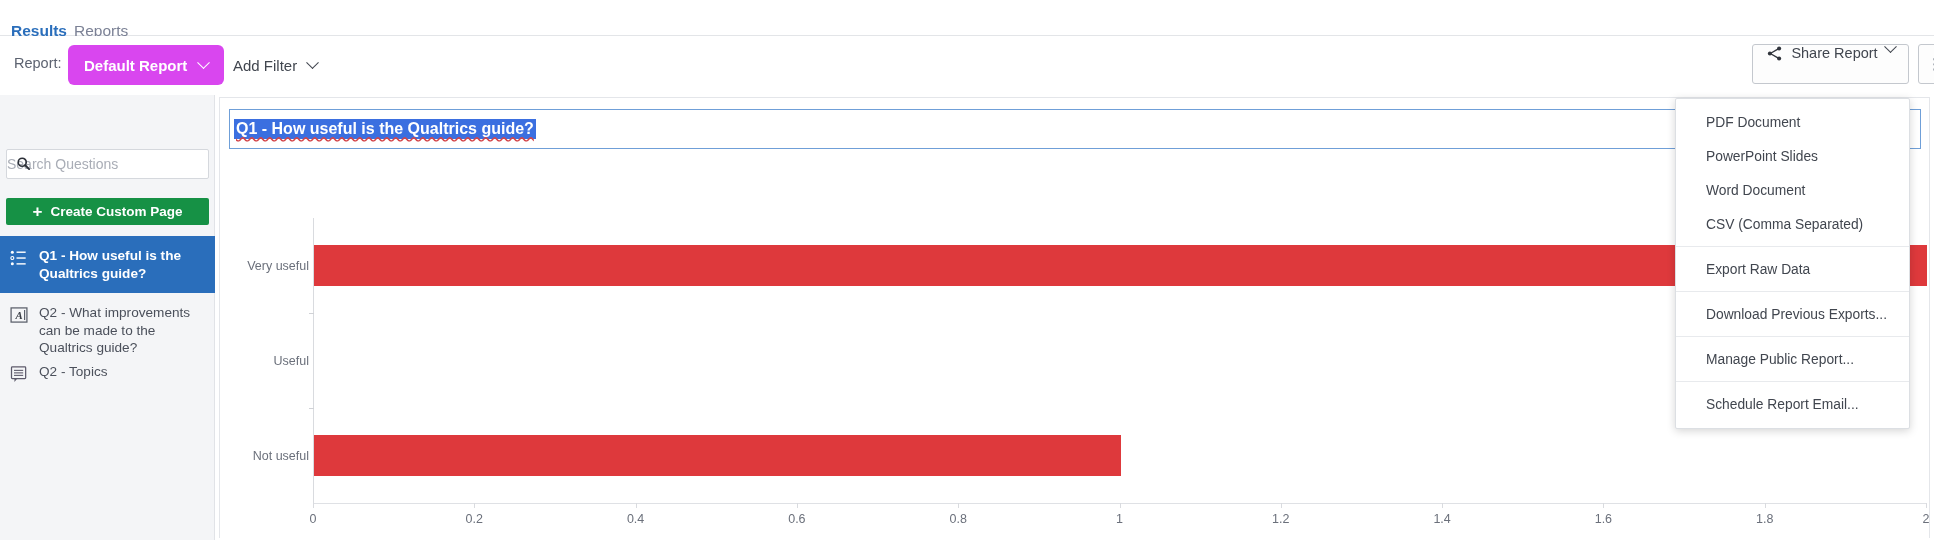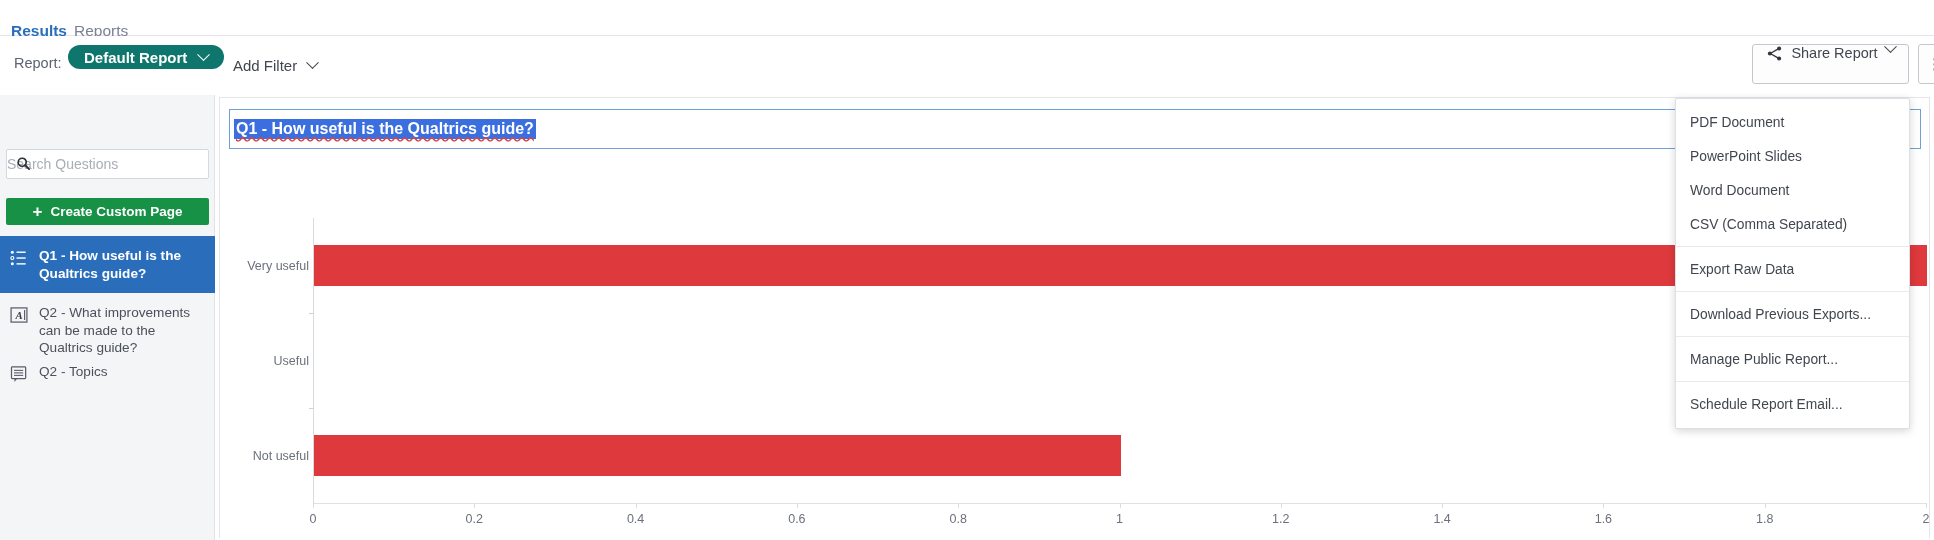--- a/index.html
+++ b/index.html
@@ -40,23 +40,23 @@
     position: absolute; top: 36px; left: 0;
     width: 1934px; height: 59px;
     background: #ffffff;
   }
   #report-label {
     position: absolute; left: 14px; top: 19px;
     font-size: 14.5px; color: #5c6270;
   }
   #default-report-button {
     position: absolute; left: 68px; top: 9px;
-    height: 24px;
-    background: #0f766e;
-    border: none; border-radius: 12px;
+    height: 40px;
+    background: #d946ef;
+    border: none; border-radius: 6px;
     color: #ffffff;
     font-size: 15px; font-weight: bold;
     font-family: "Liberation Sans", sans-serif;
     padding: 0 16px 0 16px;
     cursor: pointer;
     display: flex; align-items: center; gap: 12px;
     white-space: nowrap;
   }
   #add-filter-button {
     position: absolute; left: 233px; top: 9px;
@@ -249,21 +249,21 @@
     background: #ffffff;
     border: 1px solid #dcdfe3;
     border-radius: 2px;
     box-shadow: 0 2px 9px rgba(0,0,0,0.17);
     padding: 6px 0 7px 0;
     z-index: 50;
   }
   .menu-item {
     height: 34px;
     display: flex; align-items: center;
-    padding-left: 14px;
+    padding-left: 30px;
     font-size: 13.8px; color: #41464f;
     cursor: pointer;
     white-space: nowrap;
   }
   .menu-sep {
     height: 1px; background: #e8eaed;
     margin: 5px 0 5px 0;
   }
 </style>
 </head>

